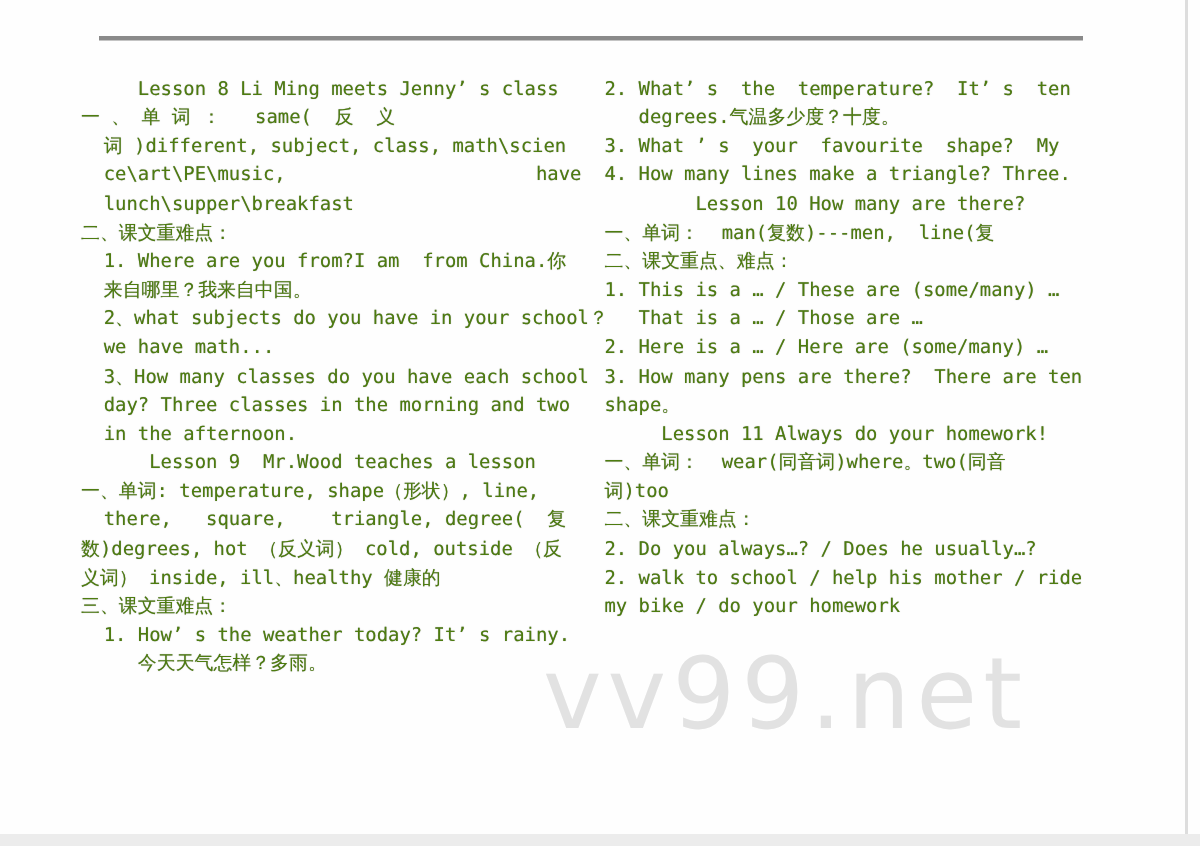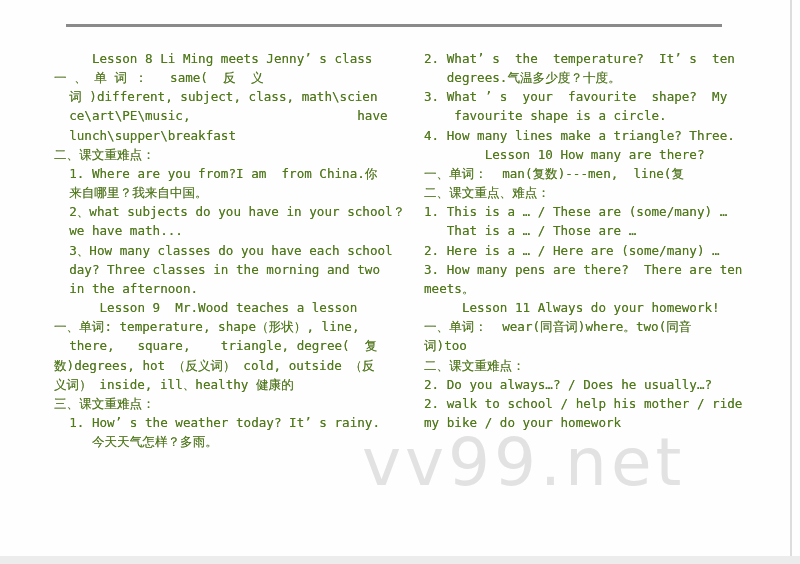--- a/index.html
+++ b/index.html
@@ -29,21 +29,21 @@
     color: #e2e2e2;
     z-index: 0;
     user-select: none;
   }
   .col {
     position: absolute;
     top: 49px;
     z-index: 1;
   }
   #left-col  { left: 54px;  width: 340px; }
-  #right-col { left: 403px; width: 340px; margin-left: 21px; }
+  #right-col { left: 403px; width: 340px; }
   .line {
     white-space: pre;
     font-family: "DejaVu Sans Mono", monospace;
     font-size: 12.6px;
     line-height: 19.15px;
     color: #4d7c0f;
     text-shadow: 0 0 0.6px rgba(62,62,62,0.55);
   }
   .edge-right {
     position: absolute;
@@ -84,30 +84,29 @@
       <div class="line">数)degrees, hot （反义词） cold, outside （反</div>
       <div class="line">义词） inside, ill、healthy 健康的</div>
       <div class="line">三、课文重难点：</div>
       <div class="line">  1. How’ s the weather today? It’ s rainy.</div>
       <div class="line">     今天天气怎样？多雨。</div>
     </div>
   <div class="col" id="right-col">
       <div class="line">2. What’ s  the  temperature?  It’ s  ten</div>
       <div class="line">   degrees.气温多少度？十度。</div>
       <div class="line">3. What ’ s  your  favourite  shape?  My</div>
-      <div class="line">    favourite shape is a circle.</div>
       <div class="line">4. How many lines make a triangle? Three.</div>
       <div class="line">        Lesson 10 How many are there?</div>
       <div class="line">一、单词：  man(复数)---men,  line(复</div>
       <div class="line">二、课文重点、难点：</div>
       <div class="line">1. This is a … / These are (some/many) …</div>
       <div class="line">   That is a … / Those are …</div>
       <div class="line">2. Here is a … / Here are (some/many) …</div>
       <div class="line">3. How many pens are there?  There are ten</div>
-      <div class="line">meets。</div>
+      <div class="line">shape。</div>
       <div class="line">     Lesson 11 Always do your homework!</div>
       <div class="line">一、单词：  wear(同音词)where。two(同音</div>
       <div class="line">词)too</div>
       <div class="line">二、课文重难点：</div>
       <div class="line">2. Do you always…? / Does he usually…?</div>
       <div class="line">2. walk to school / help his mother / ride</div>
       <div class="line">my bike / do your homework</div>
     </div>
   <div class="edge-right"></div>
   <div class="edge-bottom"></div>

